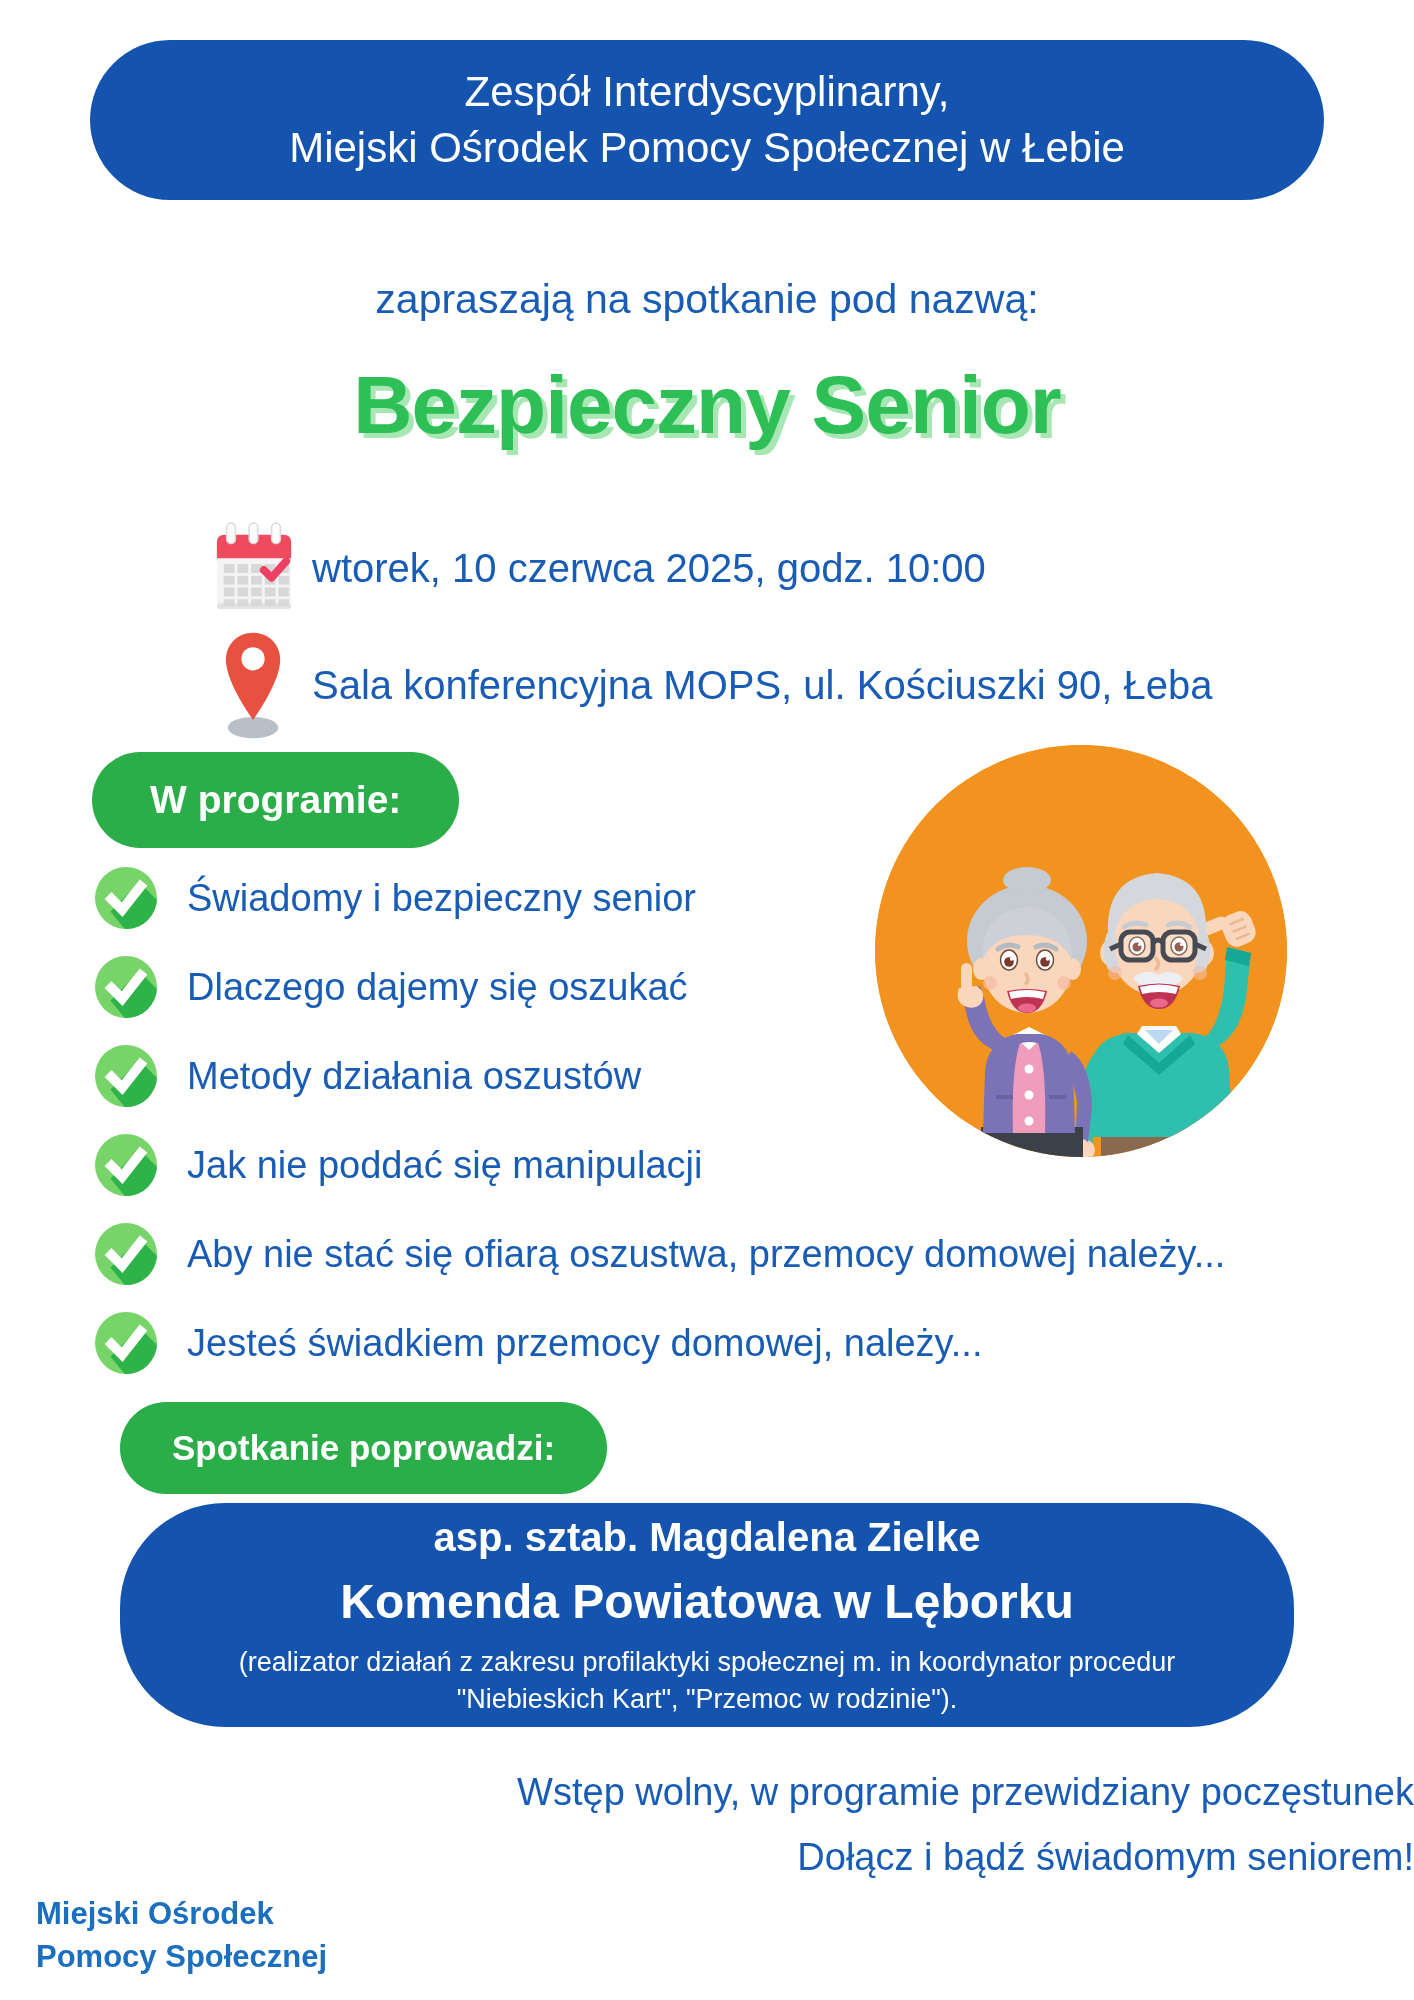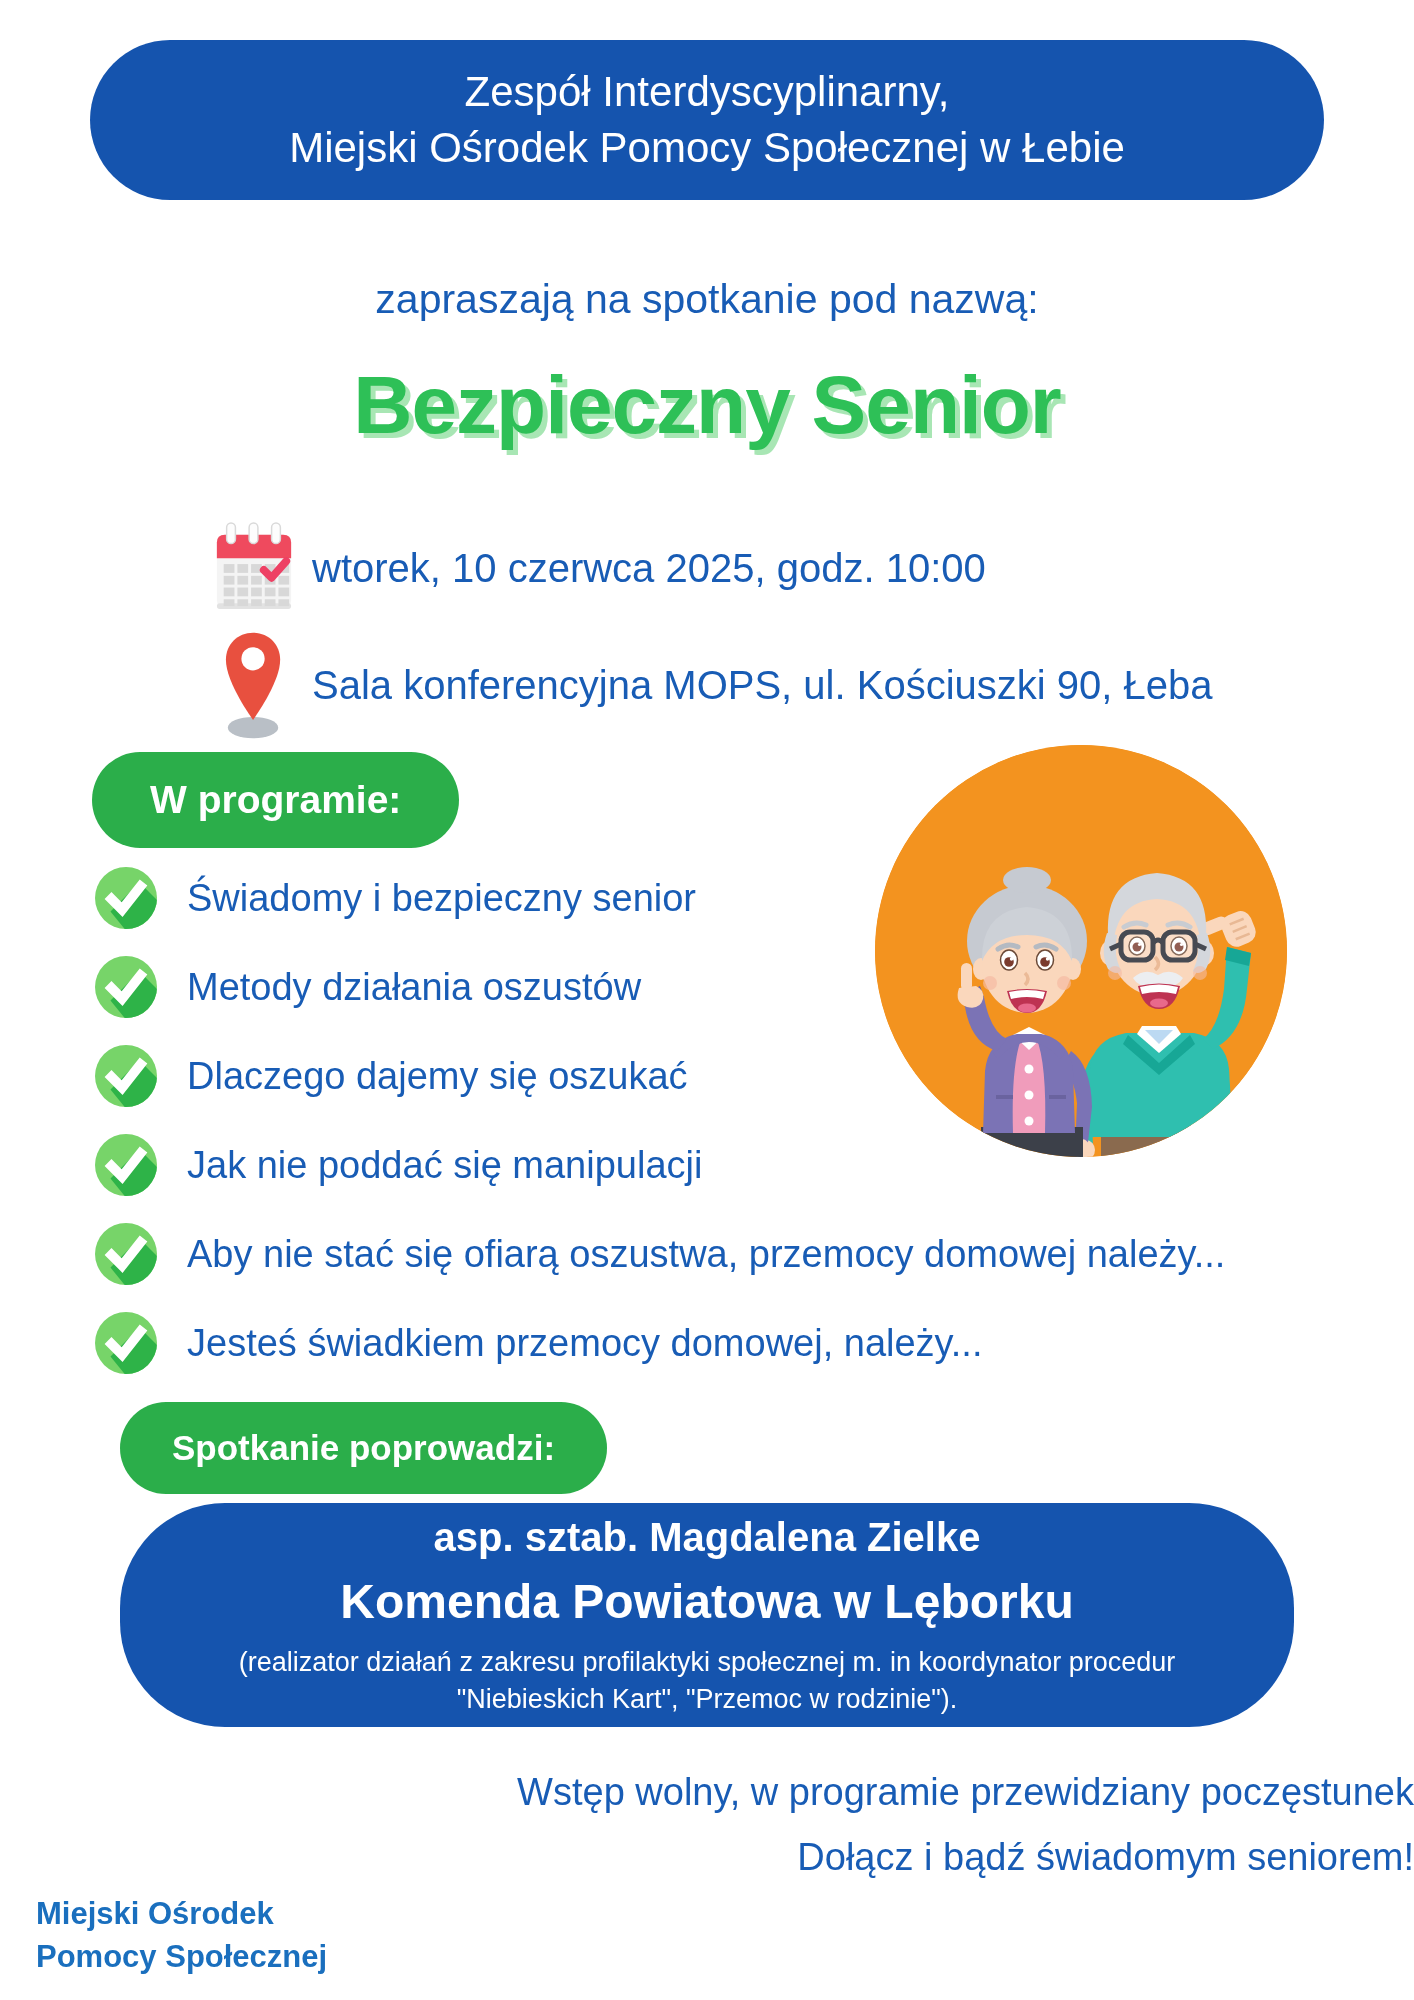--- a/index.html
+++ b/index.html
@@ -159,27 +159,27 @@
     <div class="check-item">
       <svg>
           <use href="#icon-check"></use>
         </svg>
       <span>Świadomy i bezpieczny senior</span>
     </div>
     <div class="check-item">
       <svg>
           <use href="#icon-check"></use>
         </svg>
+      <span>Dlaczego dajemy się oszukać</span>
+    </div>
+    <div class="check-item">
+      <svg>
+          <use href="#icon-check"></use>
+        </svg>
       <span>Metody działania oszustów</span>
-    </div>
-    <div class="check-item">
-      <svg>
-          <use href="#icon-check"></use>
-        </svg>
-      <span>Dlaczego dajemy się oszukać</span>
     </div>
     <div class="check-item">
       <svg>
           <use href="#icon-check"></use>
         </svg>
       <span>Jak nie poddać się manipulacji</span>
     </div>
     <div class="check-item">
       <svg>
           <use href="#icon-check"></use>

